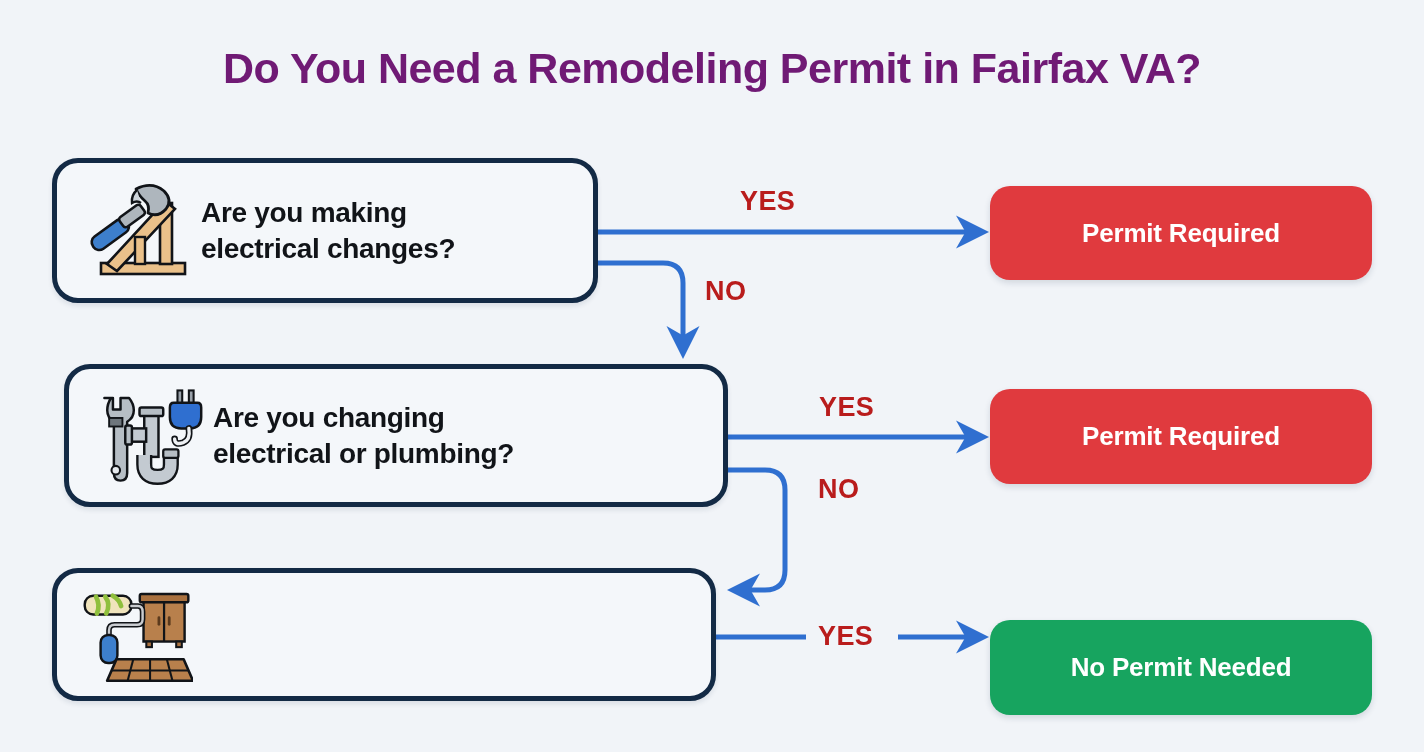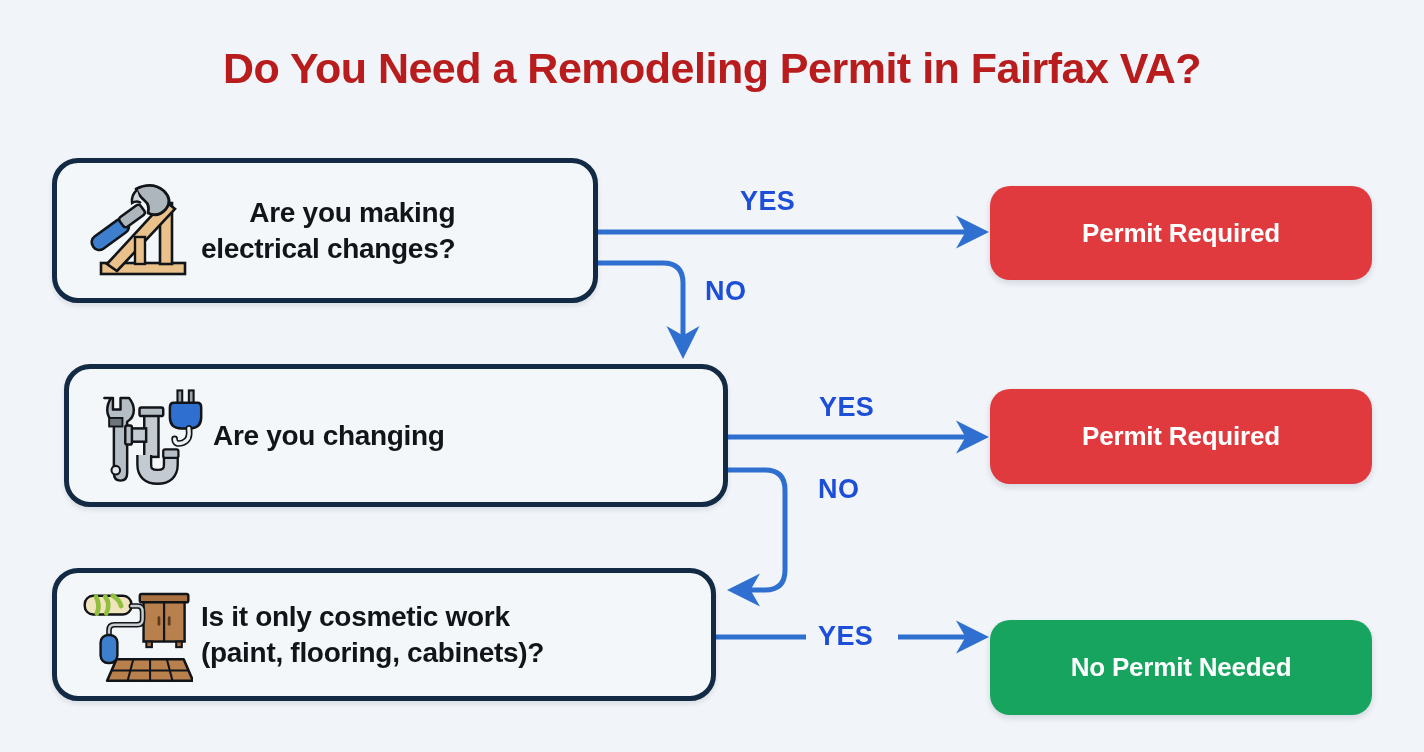--- a/index.html
+++ b/index.html
@@ -18,21 +18,21 @@
 
   
   #page-title {
     position: absolute;
     left: 0;
     top: 44px;
     width: 1424px;
     text-align: center;
     font-size: 43px;
     font-weight: bold;
-    color: #b91c1c;
+    color: #701a75;
     letter-spacing: -0.5px;
     white-space: nowrap;
   }
 
   
   .decision-box {
     position: absolute;
     box-sizing: border-box;
     background: #f4f7fa;
     border: 5px solid #132a45;
@@ -49,21 +49,21 @@
     margin-right: 8px;
   }
   .decision-text {
     font-size: 28px;
     font-weight: bold;
     color: #111418;
     line-height: 1.26;
     letter-spacing: -0.3px;
   }
 
-  #box-structural { left: 52px; top: 158px; width: 546px; height: 145px; text-align: right; }
+  #box-structural { left: 52px; top: 158px; width: 546px; height: 145px; }
   #box-mep        { left: 52px; top: 364px; width: 664px; height: 143px; margin-left: 12px; }
   #box-cosmetic   { left: 52px; top: 568px; width: 664px; height: 133px; }
 
   
   .result-box {
     position: absolute;
     box-sizing: border-box;
     border-radius: 20px;
     display: flex;
     align-items: center;
@@ -76,21 +76,21 @@
   }
   #result-permit-1 { left: 990px; top: 186px; width: 382px; height: 94px; background: #e03a3e; }
   #result-permit-2 { left: 990px; top: 389px; width: 382px; height: 95px; background: #e03a3e; }
   #result-no-permit{ left: 990px; top: 590px; width: 382px; height: 95px; background: #17a45f; margin-top: 30px; }
 
   
   .edge-label {
     position: absolute;
     font-size: 27px;
     font-weight: bold;
-    color: #1d4ed8;
+    color: #b91c1c;
     letter-spacing: 0.4px;
     white-space: nowrap;
   }
   #label-yes-1 { left: 740px; top: 186px; }
   #label-no-1  { left: 705px; top: 276px; }
   #label-yes-2 { left: 819px; top: 392px; }
   #label-no-2  { left: 818px; top: 474px; }
   #label-yes-3 { left: 818px; top: 621px; }
 
   
@@ -186,20 +186,21 @@
       <rect x="74" y="66" width="16" height="9" rx="2" fill="#b6bec5" stroke="#111418" stroke-width="2.4"></rect>
 
       <rect x="89" y="4" width="5" height="14" fill="#9aa2aa" stroke="#111418" stroke-width="2.2"></rect>
       <rect x="101" y="4" width="5" height="14" fill="#9aa2aa" stroke="#111418" stroke-width="2.2"></rect>
       <path d="M85,17 h25 q4,0 4,5 v10 q0,12 -12,12 h-9 q-12,0 -12,-12 v-10 q0,-5 4,-5 Z" fill="#2f6fd0" stroke="#111418" stroke-width="2.6" stroke-linejoin="round"></path>
       <path d="M101,44 q2,12 -6,15 q-9,3 -9,-4" fill="none" stroke="#111418" stroke-width="7" stroke-linecap="round"></path>
       <path d="M101,44 q2,12 -6,15 q-9,3 -9,-4" fill="none" stroke="#eef1f4" stroke-width="3.5" stroke-linecap="round"></path>
     </svg>
     <div class="decision-text">
       <div>Are you changing</div>
+      <div>electrical or plumbing?</div>
     </div>
   </div>
 
   <div class="decision-box" id="box-cosmetic">
     <svg class="decision-icon" viewBox="0 0 120 104" xmlns="http://www.w3.org/2000/svg">
 
       <rect x="63" y="8" width="52" height="9" rx="2" fill="#a9713f" stroke="#111418" stroke-width="2.6"></rect>
       <rect x="67" y="17" width="44" height="42" fill="#b8804c" stroke="#111418" stroke-width="2.6"></rect>
       <line x1="89" y1="17" x2="89" y2="59" stroke="#111418" stroke-width="2.4"></line>
       <rect x="82" y="32" width="3" height="10" rx="1.5" fill="#5b3a1d"></rect>
@@ -215,24 +216,20 @@
       <path d="M54,21 h7 q5,0 5,6 v8 q0,6 -6,6 H36 q-6,0 -6,6 v6" fill="none" stroke="#c9ccd0" stroke-width="2.6" stroke-linecap="round" stroke-linejoin="round"></path>
 
       <rect x="21" y="52" width="18" height="30" rx="8" fill="#3d7fcc" stroke="#111418" stroke-width="2.6"></rect>
 
       <polygon points="38,78 110,78 120,101 28,101" fill="#b8804c" stroke="#111418" stroke-width="2.8" stroke-linejoin="round"></polygon>
       <line x1="56" y1="78" x2="50" y2="101" stroke="#111418" stroke-width="2.2"></line>
       <line x1="74" y1="78" x2="74" y2="101" stroke="#111418" stroke-width="2.2"></line>
       <line x1="92" y1="78" x2="98" y2="101" stroke="#111418" stroke-width="2.2"></line>
       <line x1="33" y1="90" x2="115" y2="90" stroke="#111418" stroke-width="2.2"></line>
     </svg>
-    <div class="decision-text">
-      <div>Is it only cosmetic work</div>
-      <div>(paint, flooring, cabinets)?</div>
-    </div>
   </div>
 
   <div class="edge-label" id="label-yes-1">YES</div>
   <div class="edge-label" id="label-no-1">NO</div>
   <div class="edge-label" id="label-yes-2">YES</div>
   <div class="edge-label" id="label-no-2">NO</div>
   <div class="edge-label" id="label-yes-3">YES</div>
 
   <div class="result-box" id="result-permit-1">Permit Required</div>
   <div class="result-box" id="result-permit-2">Permit Required</div>

